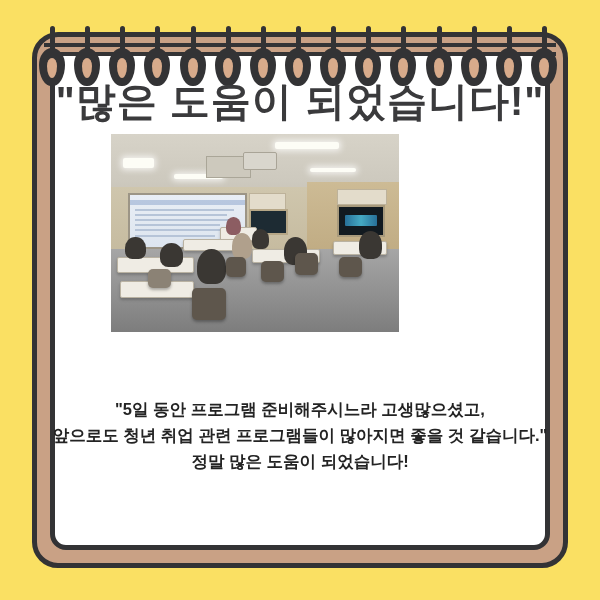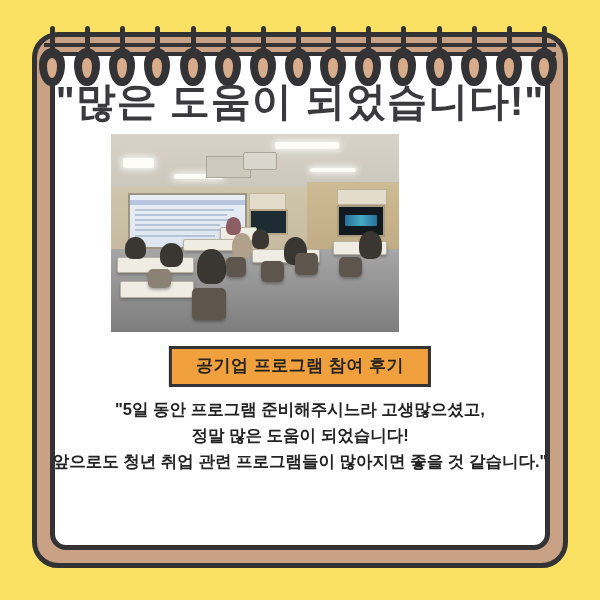--- a/index.html
+++ b/index.html
@@ -370,21 +370,20 @@
 
       <div class="ph-chair" style="left:40%;top:62%;width:7%;height:10%;"></div>
       <div class="ph-chair" style="left:52%;top:64%;width:8%;height:11%;"></div>
       <div class="ph-chair" style="left:64%;top:60%;width:8%;height:11%;"></div>
       <div class="ph-chair" style="left:79%;top:62%;width:8%;height:10%;"></div>
       <div class="ph-chair" style="left:28%;top:78%;width:12%;height:16%;"></div>
       <div class="ph-chair" style="left:13%;top:68%;width:8%;height:10%;background:#8b8275;"></div>
     </div>
   </div>
 
-  <div class="badge">공기업 프로그램 참여 후기</div>
 
   <div class="quote" id="quote">
       <span class="ln">"5일 동안 프로그램 준비해주시느라 고생많으셨고,</span>
+      <span class="ln">앞으로도 청년 취업 관련 프로그램들이 많아지면 좋을 것 같습니다."</span>
       <span class="ln">정말 많은 도움이 되었습니다!</span>
-      <span class="ln">앞으로도 청년 취업 관련 프로그램들이 많아지면 좋을 것 같습니다."</span>
     </div>
 
 </div>
 
 </body></html>

